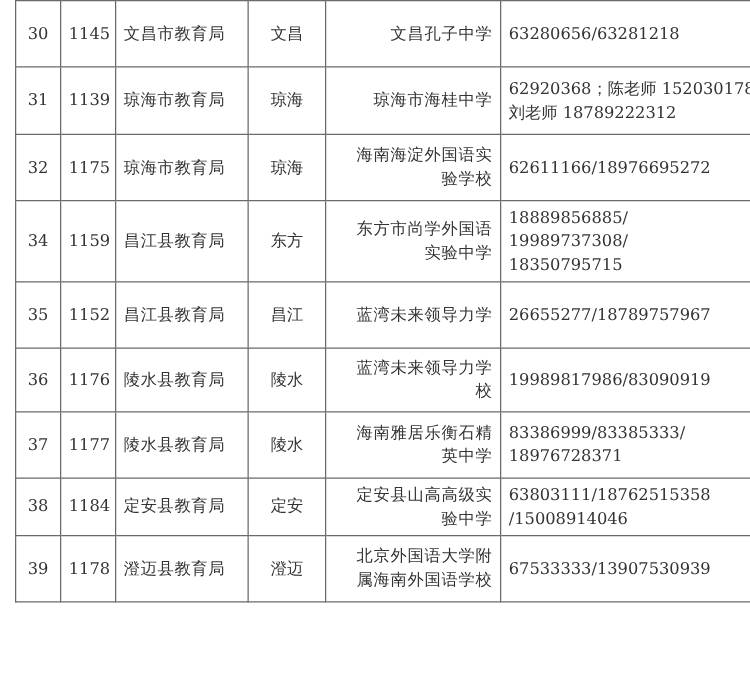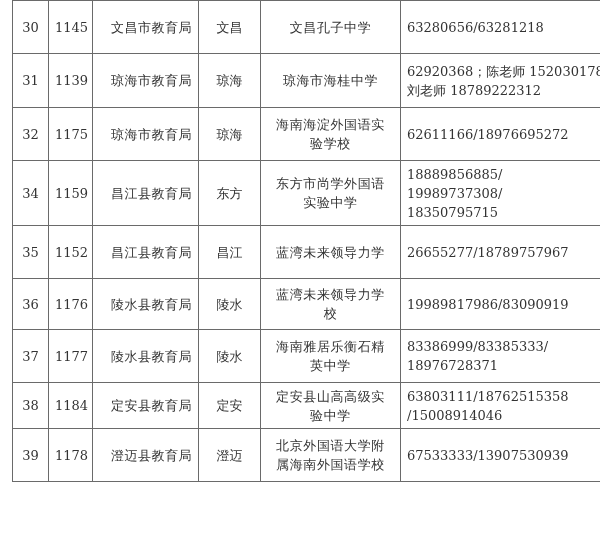--- a/index.html
+++ b/index.html
@@ -14,23 +14,23 @@
   }
   table.sheet td {
     border: 1px solid #6a6a6a;
     padding: 0 6px;
     vertical-align: middle;
     font-size: 13px;
     line-height: 19px;
     overflow: hidden;
   }
   td.c-no, td.c-code { text-align: center; font-size: 13px; }
-  td.c-bureau { text-align: right; font-size: 14px; letter-spacing: 0.5px; }
+  td.c-bureau { text-align: left; font-size: 14px; letter-spacing: 0.5px; }
   td.c-city { text-align: center; font-size: 14px; }
-  td.c-school { text-align: center; font-size: 14px; letter-spacing: 0.6px; line-height: 20px; padding-left: 9px; }
+  td.c-school { text-align: right; font-size: 14px; letter-spacing: 0.6px; line-height: 20px; padding-left: 9px; }
   td.c-phone { text-align: left; font-size: 12px; line-height: 19px; padding-left: 8px; }
   .line { display: block; white-space: nowrap; }
 </style>
 </head>
 <body>
 
 <table class="sheet">
   <colgroup>
     <col style="width:36px">
     <col style="width:44px">

